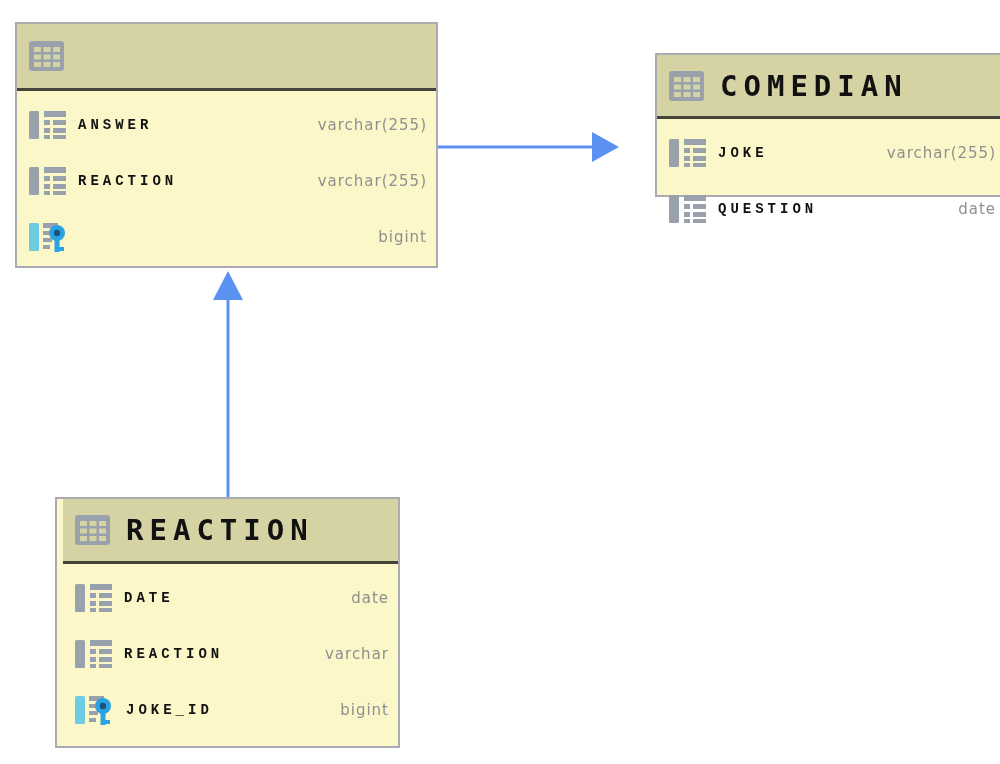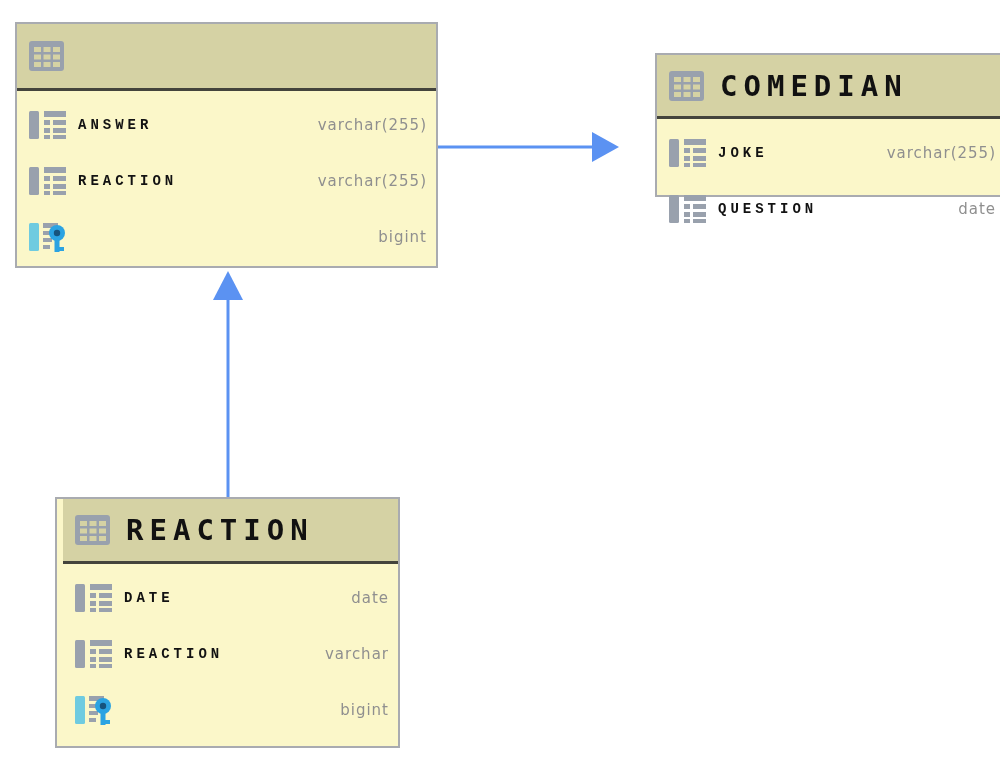--- a/index.html
+++ b/index.html
@@ -309,18 +309,19 @@
               <rect x="14" y="25" width="7" height="4"></rect>
             </g>
             <g fill="var(--key-blue)">
               <circle cx="28" cy="13" r="8"></circle>
               <rect x="25.5" y="19" width="5" height="13"></rect>
               <rect x="30" y="27" width="5" height="4"></rect>
             </g>
             <circle cx="28" cy="13" r="3.2" fill="#16537d"></circle>
           </svg>
         </span>
+        <span class="col-name">JOKE_ID</span>
         <span class="col-type">bigint</span>
       </div>
     </div>
   </div>
 
 </div>
 
 </body></html>

